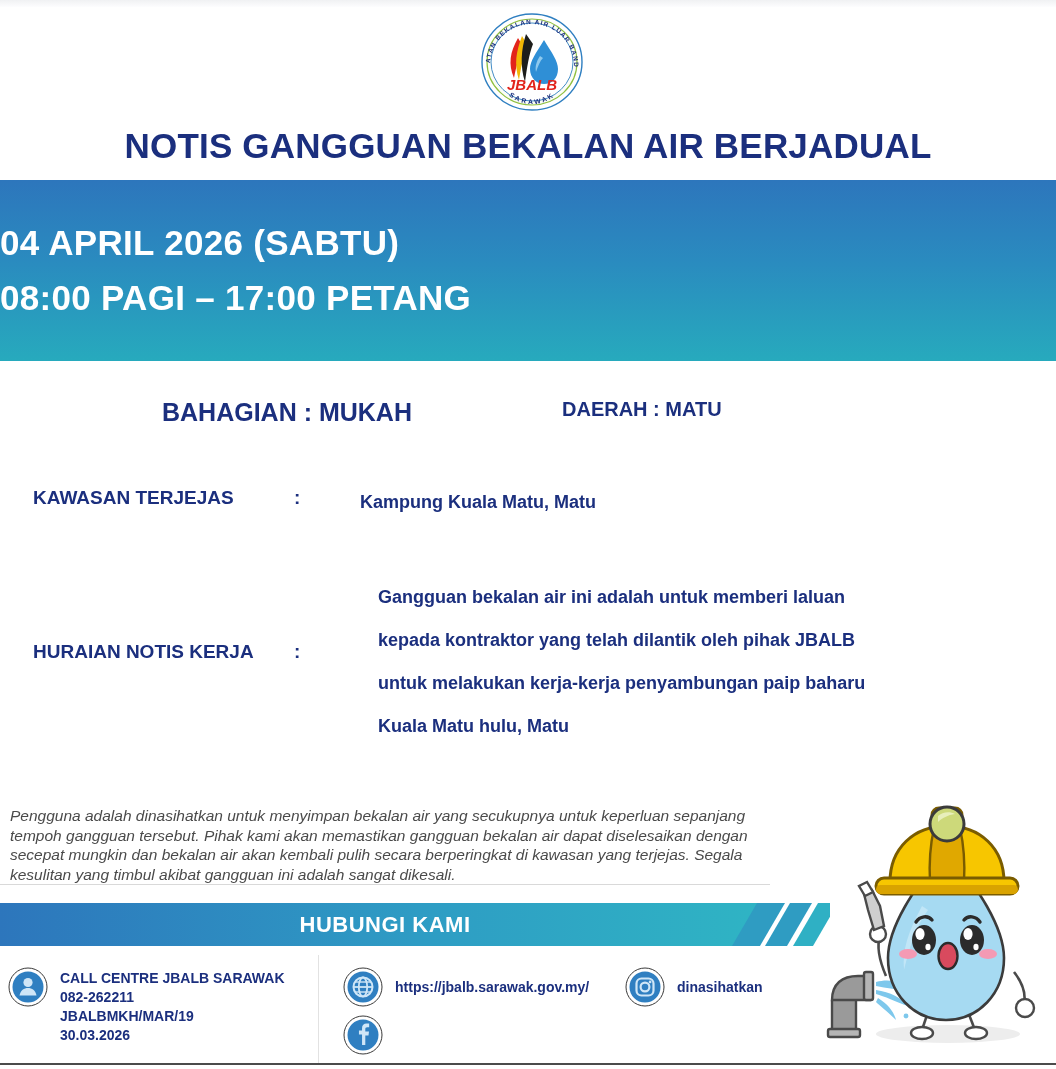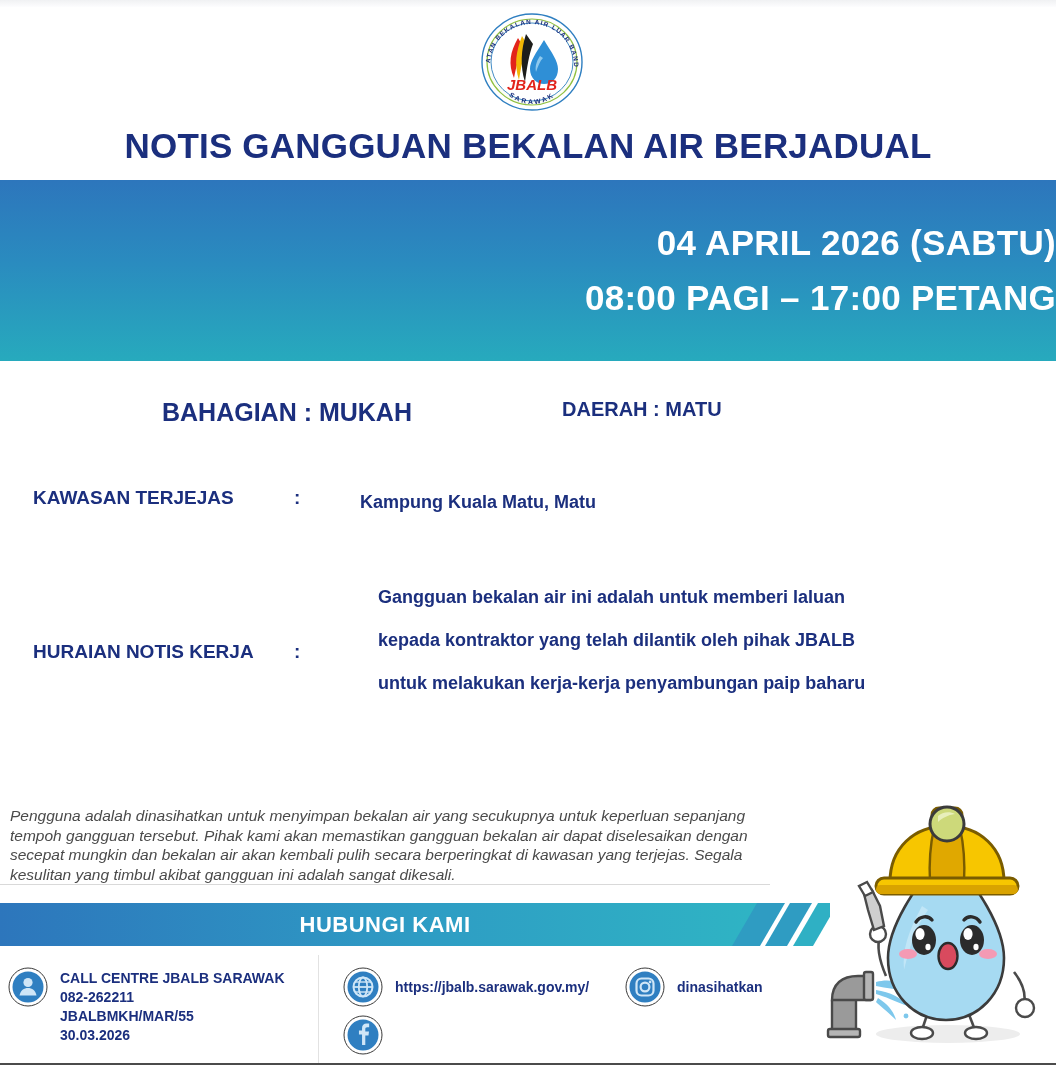--- a/index.html
+++ b/index.html
@@ -52,21 +52,21 @@
   
   .date-banner {
     position: absolute;
     top: 180px;
     left: 0;
     width: 1056px;
     height: 181px;
     background: linear-gradient(180deg, #2d76bc 0%, #2a8bbf 45%, #27aabd 100%);
     display: flex;
     flex-direction: column;
-    align-items: flex-end;
+    align-items: flex-start;
     justify-content: center;
   }
   .date-line {
     color: #ffffff;
     font-size: 35px;
     font-weight: bold;
     line-height: 1.55;
     text-align: center;
     letter-spacing: 0.3px;
   }
@@ -293,20 +293,21 @@
   <div class="info-label row-kawasan-label">KAWASAN TERJEJAS</div>
   <div class="info-colon row-kawasan-colon">:</div>
   <div class="info-value row-kawasan-value">Kampung Kuala Matu, Matu</div>
 
   <div class="info-label row-huraian-label">HURAIAN NOTIS KERJA</div>
   <div class="info-colon row-huraian-colon">:</div>
   <div class="desc-block">
     <div class="desc-line">Gangguan bekalan air ini adalah untuk memberi laluan</div>
     <div class="desc-line">kepada kontraktor yang telah dilantik oleh pihak JBALB</div>
     <div class="desc-line">untuk melakukan kerja-kerja penyambungan paip baharu</div>
+    <div class="desc-line">Kuala Matu hulu, Matu</div>
   </div>
 
   <div class="disclaimer">Pengguna adalah dinasihatkan untuk menyimpan bekalan air yang secukupnya untuk keperluan sepanjang tempoh gangguan tersebut. Pihak kami akan memastikan gangguan bekalan air dapat diselesaikan dengan secepat mungkin dan bekalan air akan kembali pulih secara berperingkat di kawasan yang terjejas. Segala kesulitan yang timbul akibat gangguan ini adalah sangat dikesali.</div>
   <div class="disclaimer-rule"></div>
 
   <div class="contact-banner-wrap">
     <svg class="contact-banner-svg" width="830" height="43" viewBox="0 0 830 43">
       <defs>
         <linearGradient id="cbGrad" x1="0" y1="0" x2="1" y2="0">
           <stop offset="0%" stop-color="#2d76bc"></stop>
@@ -328,21 +329,21 @@
     <div class="contact-item item-callcentre">
       <svg class="ci-icon" viewBox="0 0 40 40">
         <circle cx="20" cy="20" r="19" fill="none" stroke="#3a3a3a" stroke-width="1"></circle>
         <circle cx="20" cy="20" r="15.5" fill="#2f7fc1"></circle>
         <circle cx="20" cy="15.5" r="4.6" fill="#cfe6f7"></circle>
         <path d="M11.5,28.5 C12.6,23.2 16,21 20,21 C24,21 27.4,23.2 28.5,28.5 Z" fill="#cfe6f7"></path>
       </svg>
       <div class="ci-text">
         <div>CALL CENTRE JBALB SARAWAK</div>
         <div>082-262211</div>
-        <div>JBALBMKH/MAR/55</div>
+        <div>JBALBMKH/MAR/19</div>
         <div>30.03.2026</div>
       </div>
     </div>
 
     <div class="contact-item item-web">
       <svg class="ci-icon" viewBox="0 0 40 40">
         <circle cx="20" cy="20" r="19" fill="none" stroke="#3a3a3a" stroke-width="1"></circle>
         <circle cx="20" cy="20" r="15.5" fill="#2f7fc1"></circle>
         <circle cx="20" cy="20" r="9.5" fill="none" stroke="#cfe6f7" stroke-width="2"></circle>
         <ellipse cx="20" cy="20" rx="4.2" ry="9.5" fill="none" stroke="#cfe6f7" stroke-width="1.8"></ellipse>

